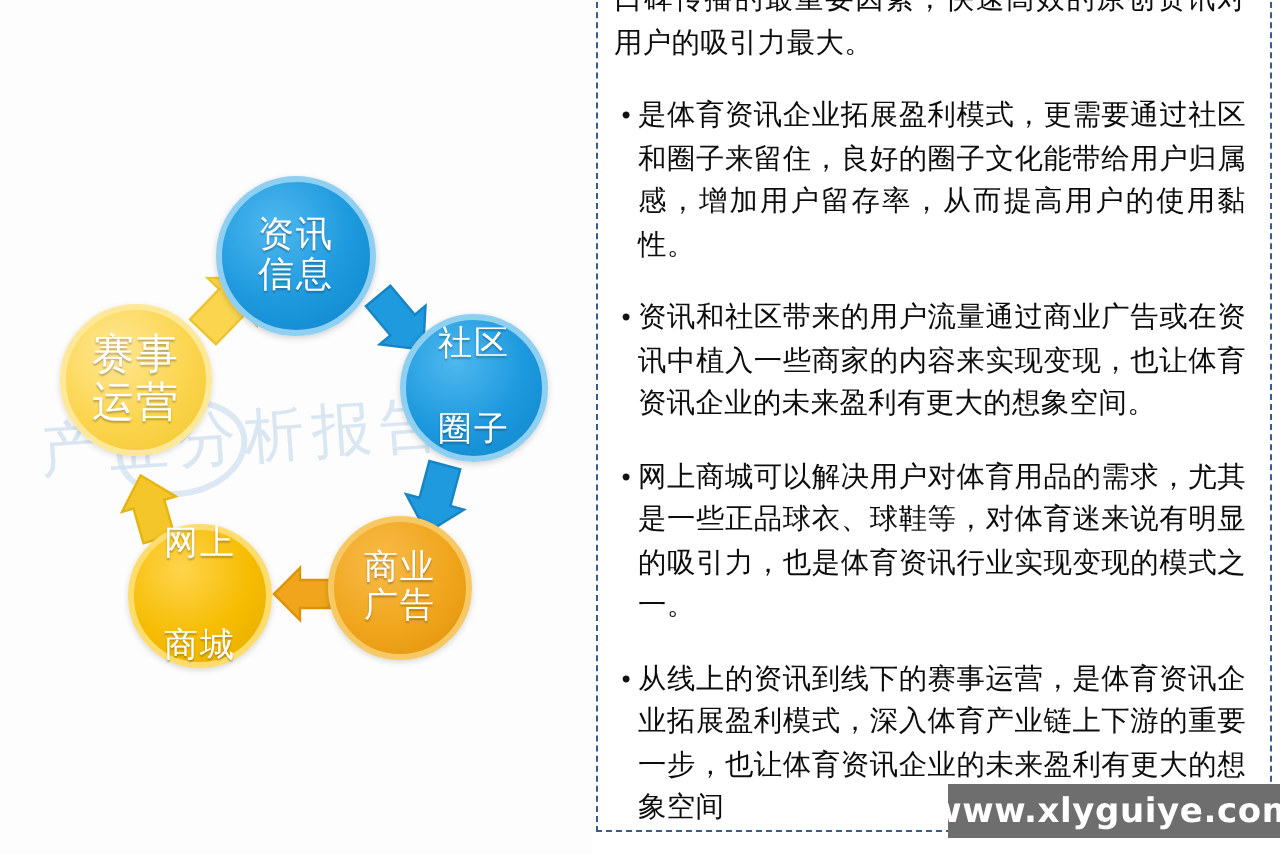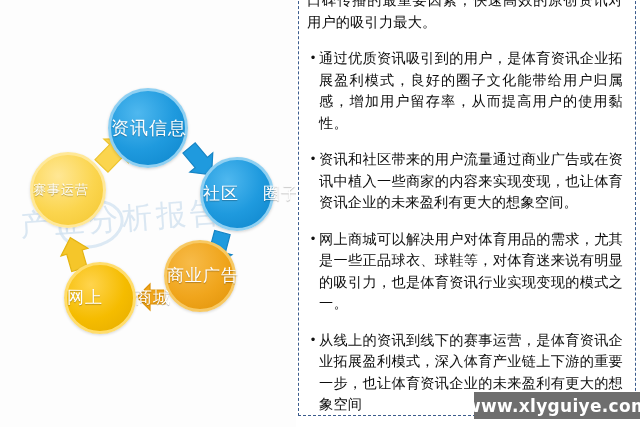--- a/index.html
+++ b/index.html
@@ -57,22 +57,23 @@
     transform: rotate(-12deg);
     opacity: .8;
     pointer-events: none;
   }
 
   .node {
     position: absolute;
     border-radius: 50%;
     box-sizing: border-box;
     display: flex;
-    flex-direction: row;
+    flex-direction: column;
     align-items: center;
+    justify-content: center;
     color: #ffffff;
     text-shadow: 0 1px 1px rgba(0,0,0,.28);
     line-height: 1.12;
     letter-spacing: 1px;
   }
   .node .ln {
     display: block;
     white-space: nowrap;
   }
 
@@ -90,42 +91,42 @@
     left: 200px; top: 157px;
     width: 74px; height: 74px;
     font-size: 17px;
     background: radial-gradient(circle at 36% 30%, #4fb8ef 0%, #1f9ade 52%, #0d85cb 100%);
     border: 3px solid #8fd0f2;
     box-shadow: 0 1px 3px rgba(0,0,0,.18);
     gap: 24px;
   }
   
   #node-ads {
-    left: 164px; top: 240px;
+    left: 164px; top: 258px;
     width: 72px; height: 72px;
     font-size: 17px;
     background: radial-gradient(circle at 36% 30%, #f7bb49 0%, #f0a51c 55%, #e09208 100%);
     border: 3px solid #f7c964;
     box-shadow: 0 1px 3px rgba(0,0,0,.16);
   }
   
   #node-mall {
     left: 64px; top: 262px;
     width: 72px; height: 72px;
     font-size: 17px;
     background: radial-gradient(circle at 36% 30%, #ffd44d 0%, #f5bc00 55%, #e5ab00 100%);
     border: 3px solid #ffdd6d;
     box-shadow: 0 1px 3px rgba(0,0,0,.16);
     gap: 32px;
   }
   
   #node-events {
     left: 30px; top: 152px;
     width: 76px; height: 76px;
-    font-size: 13px;
+    font-size: 21px;
     background: radial-gradient(circle at 36% 30%, #ffe795 0%, #fbd54e 55%, #f3c62f 100%);
     border: 3px solid #ffe898;
     box-shadow: 0 1px 3px rgba(0,0,0,.14);
   }
 
   .arrow { position: absolute; }
 
   
   #text-panel {
     position: absolute;
@@ -252,21 +253,21 @@
 
   <div id="text-panel">
 
     <div class="para clipped">
 
       <div class="para-text">口碑传播的最重要因素，快速高效的原创资讯对用户的吸引力最大。</div>
     </div>
 
     <div class="para">
       <div class="bullet">•</div>
-      <div class="para-text">通过优质资讯吸引到的用户，是体育资讯企业拓展盈利模式，良好的圈子文化能带给用户归属感，增加用户留存率，从而提高用户的使用黏性。</div>
+      <div class="para-text">是体育资讯企业拓展盈利模式，更需要通过社区和圈子来留住，良好的圈子文化能带给用户归属感，增加用户留存率，从而提高用户的使用黏性。</div>
     </div>
 
     <div class="para">
       <div class="bullet">•</div>
       <div class="para-text">资讯和社区带来的用户流量通过商业广告或在资讯中植入一些商家的内容来实现变现，也让体育资讯企业的未来盈利有更大的想象空间。</div>
     </div>
 
     <div class="para">
       <div class="bullet">•</div>
       <div class="para-text">网上商城可以解决用户对体育用品的需求，尤其是一些正品球衣、球鞋等，对体育迷来说有明显的吸引力，也是体育资讯行业实现变现的模式之一。</div>

